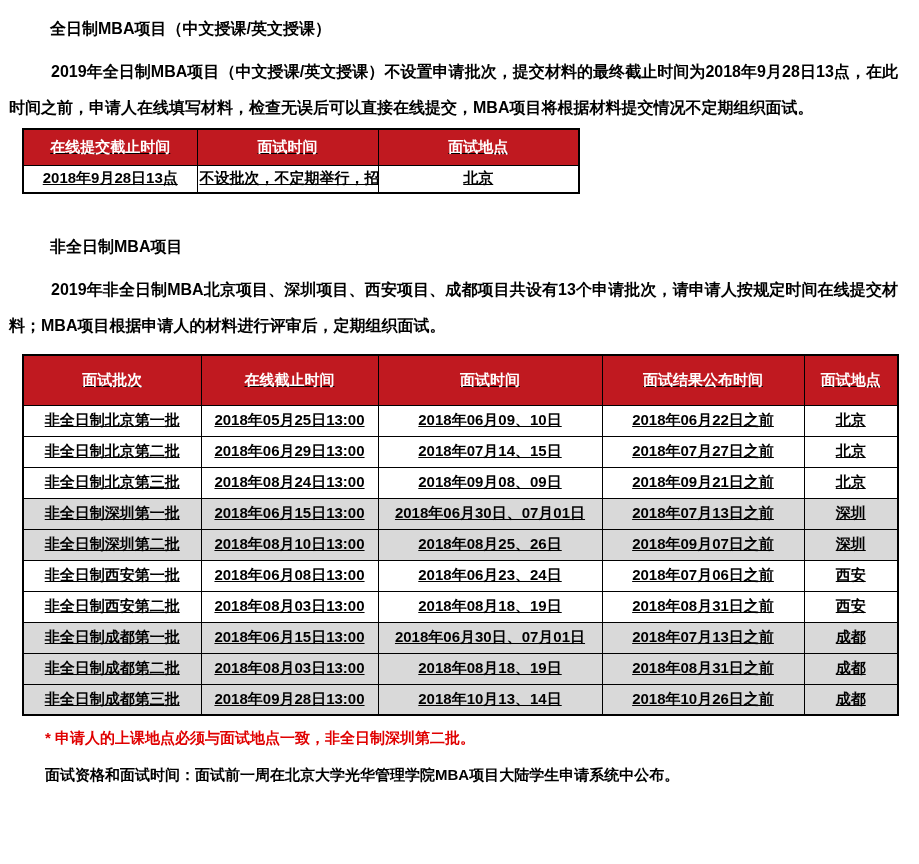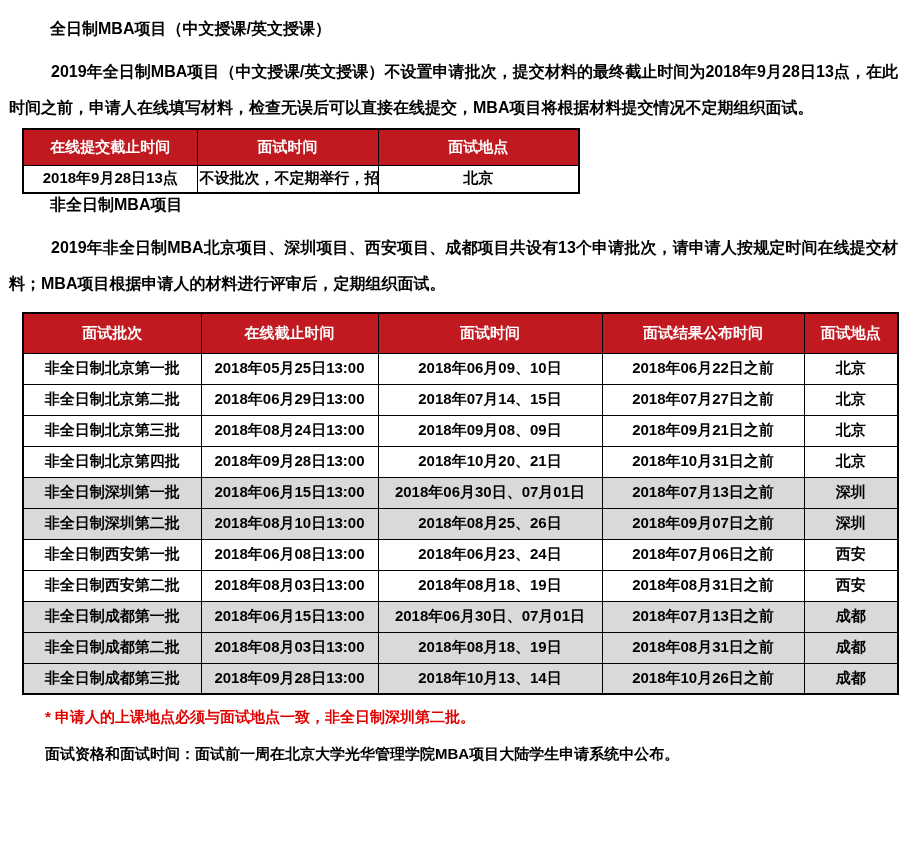--- a/index.html
+++ b/index.html
@@ -21,33 +21,34 @@
     font-family: "Liberation Sans", "DejaVu Sans", sans-serif;
     font-weight: bold;
     color: var(--text-black);
   }
   .section-title {
     margin: 0 0 0 50px;
     padding-top: 18px;
     font-size: 16px;
     line-height: 22px;
   }
-  .section-title.second { padding-top: 0; }
+  .section-title.second { padding-top: 0; margin-top: 42px; }
   .body-para {
     margin: 14px 21px 0 9px;
     text-indent: 42px;
     font-size: 16px;
     line-height: 36px;
     text-align: justify;
   }
   table.sched {
     border-collapse: collapse;
     table-layout: fixed;
     margin-left: 22px;
     border: 2px solid var(--border-black);
+    text-decoration: underline;
   }
   table.sched th, table.sched td {
     border: 1px solid var(--border-black);
     text-align: center;
     vertical-align: middle;
     white-space: nowrap;
     overflow: hidden;
     padding: 0 2px;
   }
   table.sched th {
@@ -56,21 +57,21 @@
     font-size: 15px;
   }
   table.sched td { font-size: 15px; }
   table.t1 { margin-top: 2px; width: 556px; }
   table.t1 th { height: 36px; }
   table.t1 td { height: 28px; }
   .t1 .c0 { width: 174px; }
   .t1 .c1 { width: 181px; }
   .t1 .c2 { width: 201px; }
   table.t2 { margin-top: 10px; width: 875px; }
-  table.t2 th { height: 40px; }
+  table.t2 th { height: 50px; }
   table.t2 td { height: 31px; }
   .t2 .c0 { width: 178px; }
   .t2 .c1 { width: 177px; }
   .t2 .c2 { width: 224px; }
   .t2 .c3 { width: 202px; }
   .t2 .c4 { width: 94px; }
   table.sched tr.shaded td { background: var(--row-shaded); }
   .note-warning {
     margin: 12px 0 0 45px;
     color: var(--warning-red);
@@ -150,27 +151,20 @@
           <td>2018年07月27日之前</td>
           <td>北京</td>
         </tr>
         <tr>
           <td>非全日制北京第三批</td>
           <td>2018年08月24日13:00</td>
           <td>2018年09月08、09日</td>
           <td>2018年09月21日之前</td>
           <td>北京</td>
         </tr>
-        <tr>
-          <td>非全日制北京第四批</td>
-          <td>2018年09月28日13:00</td>
-          <td>2018年10月20、21日</td>
-          <td>2018年10月31日之前</td>
-          <td>北京</td>
-        </tr>
         <tr class="shaded">
           <td>非全日制深圳第一批</td>
           <td>2018年06月15日13:00</td>
           <td>2018年06月30日、07月01日</td>
           <td>2018年07月13日之前</td>
           <td>深圳</td>
         </tr>
         <tr class="shaded">
           <td>非全日制深圳第二批</td>
           <td>2018年08月10日13:00</td>

